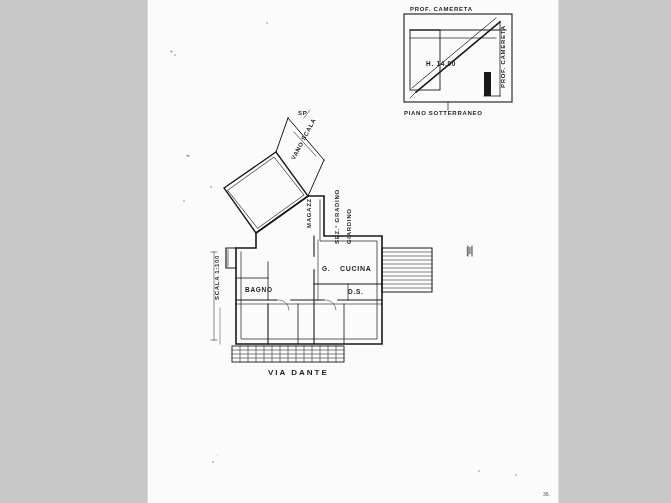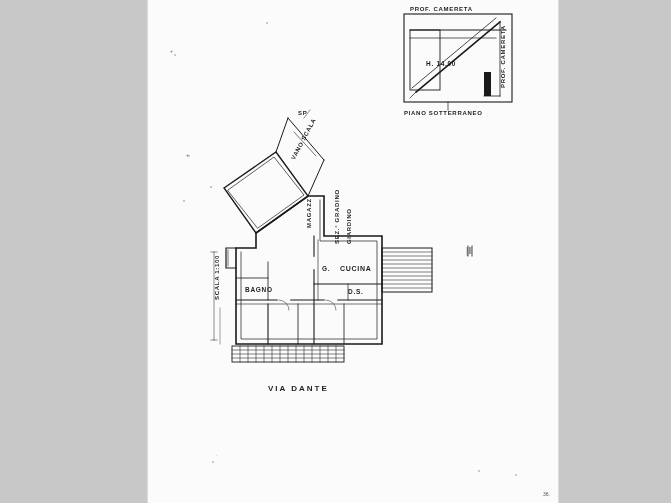--- a/index.html
+++ b/index.html
@@ -49,21 +49,21 @@
     white-space: nowrap;
     letter-spacing: 0.7px;
     font-weight: 600;
   }
   .lbl-6 { font-size: 6px; }
   .lbl-65 { font-size: 6.5px; }
   .lbl-7 { font-size: 7px; }
   #street-label {
     position: absolute;
     left: 120px;
-    top: 384px;
+    top: 368px;
     font-size: 8px;
     letter-spacing: 2px;
     font-weight: 700;
     color: #1f1f1f;
   }
   #corner-code {
     position: absolute;
     right: 8px;
     bottom: 6px;
     font-size: 5px;

